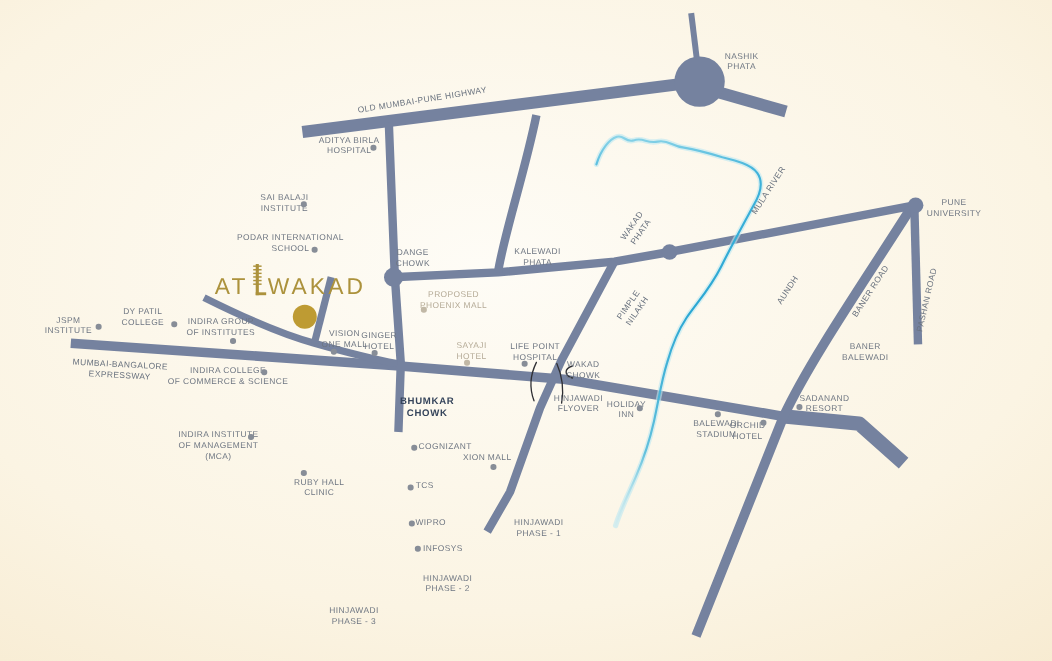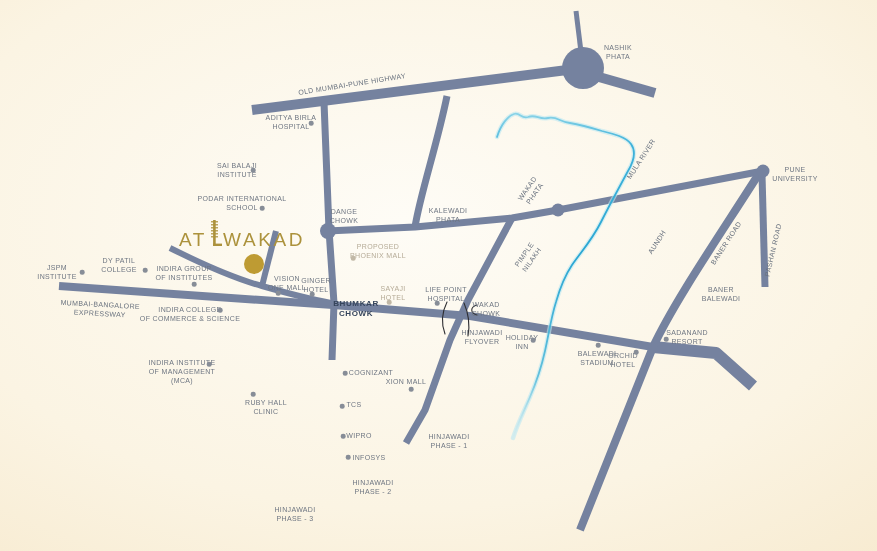--- a/index.html
+++ b/index.html
@@ -142,21 +142,21 @@
       <div class="lbl" style="left: 795px; top: 174px; transform: translate(-50%, -50%) rotate(0deg);">PUNE
 UNIVERSITY</div>
       <div class="lbl" style="left: 448px; top: 215px; transform: translate(-50%, -50%) rotate(0deg);">KALEWADI
 PHATA</div>
       <div class="lbl" style="left: 344px; top: 216px; transform: translate(-50%, -50%) rotate(0deg);">DANGE
 CHOWK</div>
       <div class="lbl" style="left: 486px; top: 309px; transform: translate(-50%, -50%) rotate(0deg);">WAKAD
 CHOWK</div>
       <div class="lbl" style="left: 482px; top: 337px; transform: translate(-50%, -50%) rotate(0deg);">HINJAWADI
 FLYOVER</div>
-      <div class="lbl bold" style="left: 356px; top: 309px; transform: translate(-50%, -50%) rotate(0deg); text-align: center;">BHUMKAR
+      <div class="lbl bold" style="left: 356px; top: 340px; transform: translate(-50%, -50%) rotate(0deg); text-align: center;">BHUMKAR
 CHOWK</div>
       <div class="lbl" style="left: 190px; top: 314px; transform: translate(-50%, -50%) rotate(0deg);">INDIRA COLLEGE
 OF COMMERCE &amp; SCIENCE</div>
       <div class="dot" style="left: 220px; top: 310px;"></div>
       <div class="lbl" style="left: 182px; top: 372px; transform: translate(-50%, -50%) rotate(0deg);">INDIRA INSTITUTE
 OF MANAGEMENT
 (MCA)</div>
       <div class="dot" style="left: 209px; top: 364px;"></div>
       <div class="lbl roadname" style="left: 100px; top: 309px; transform: translate(-50%, -50%) rotate(3deg);">MUMBAI-BANGALORE
 EXPRESSWAY</div>

